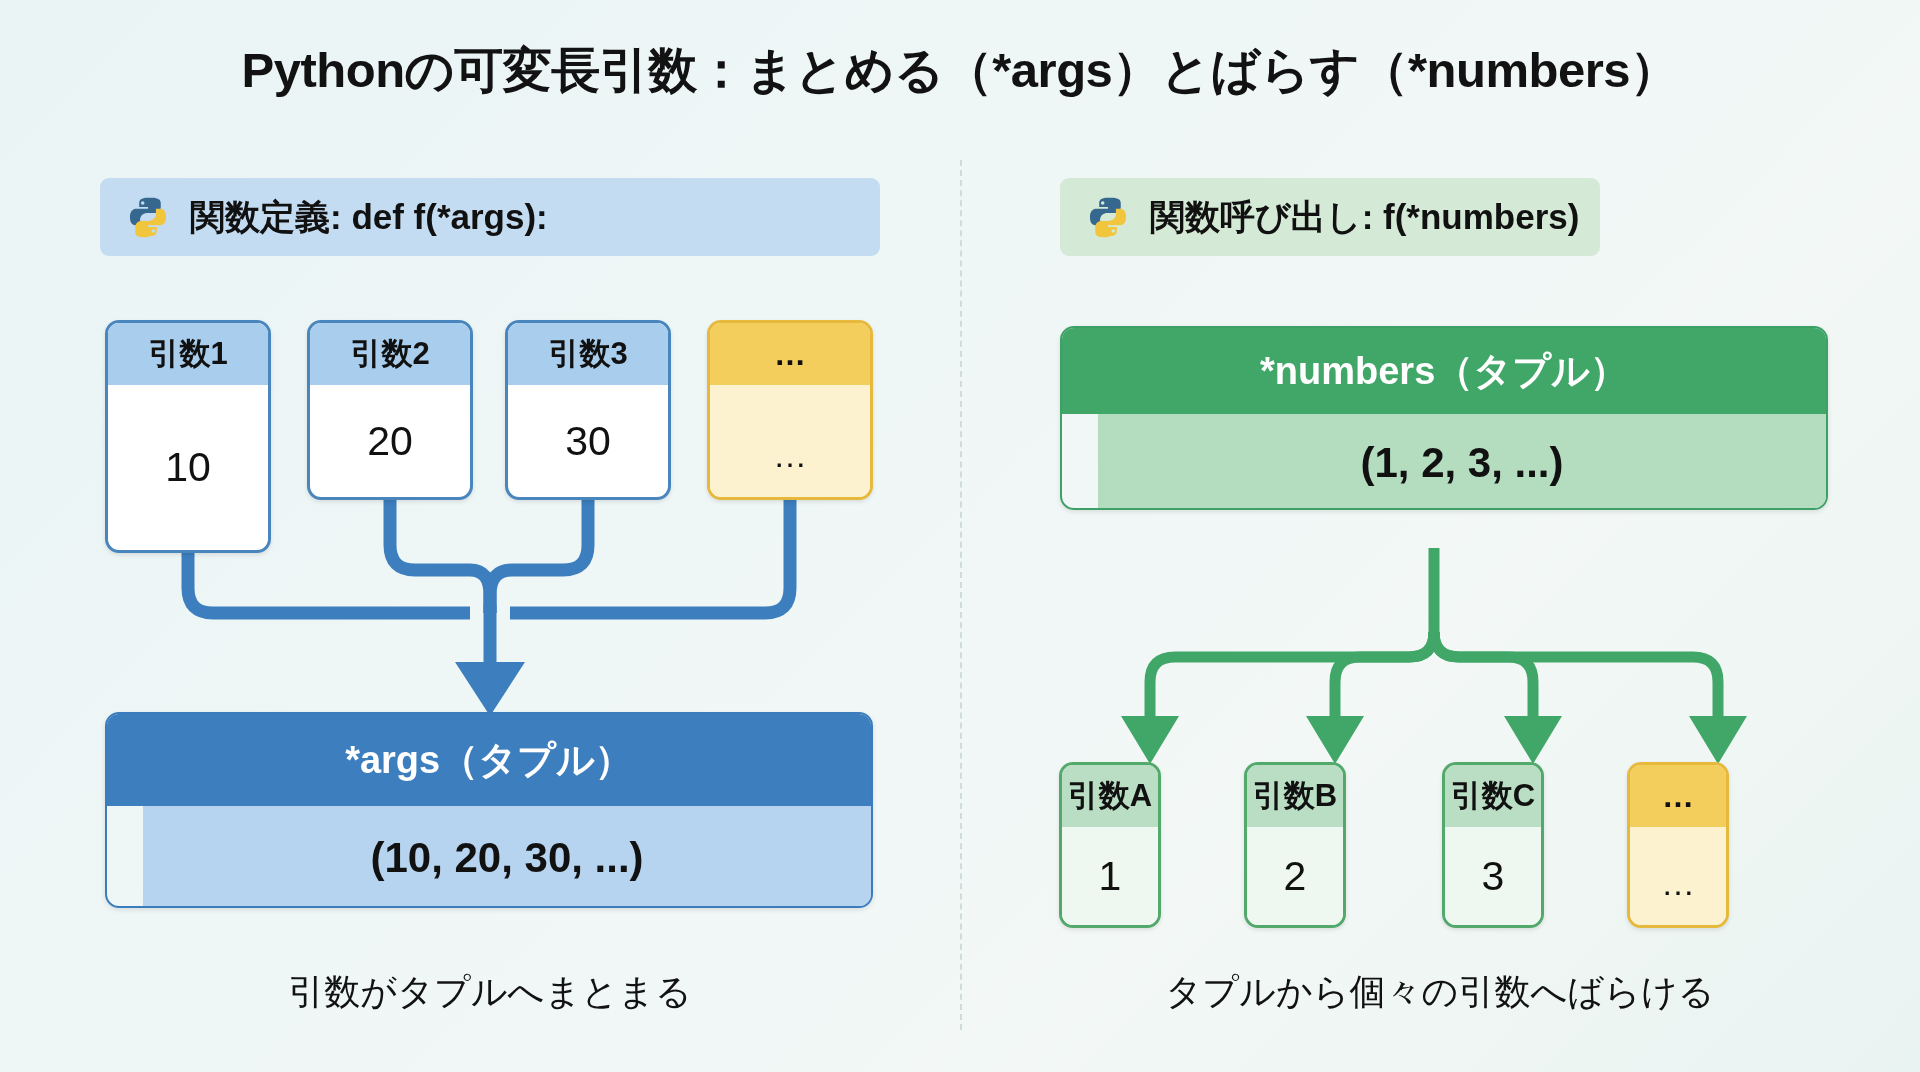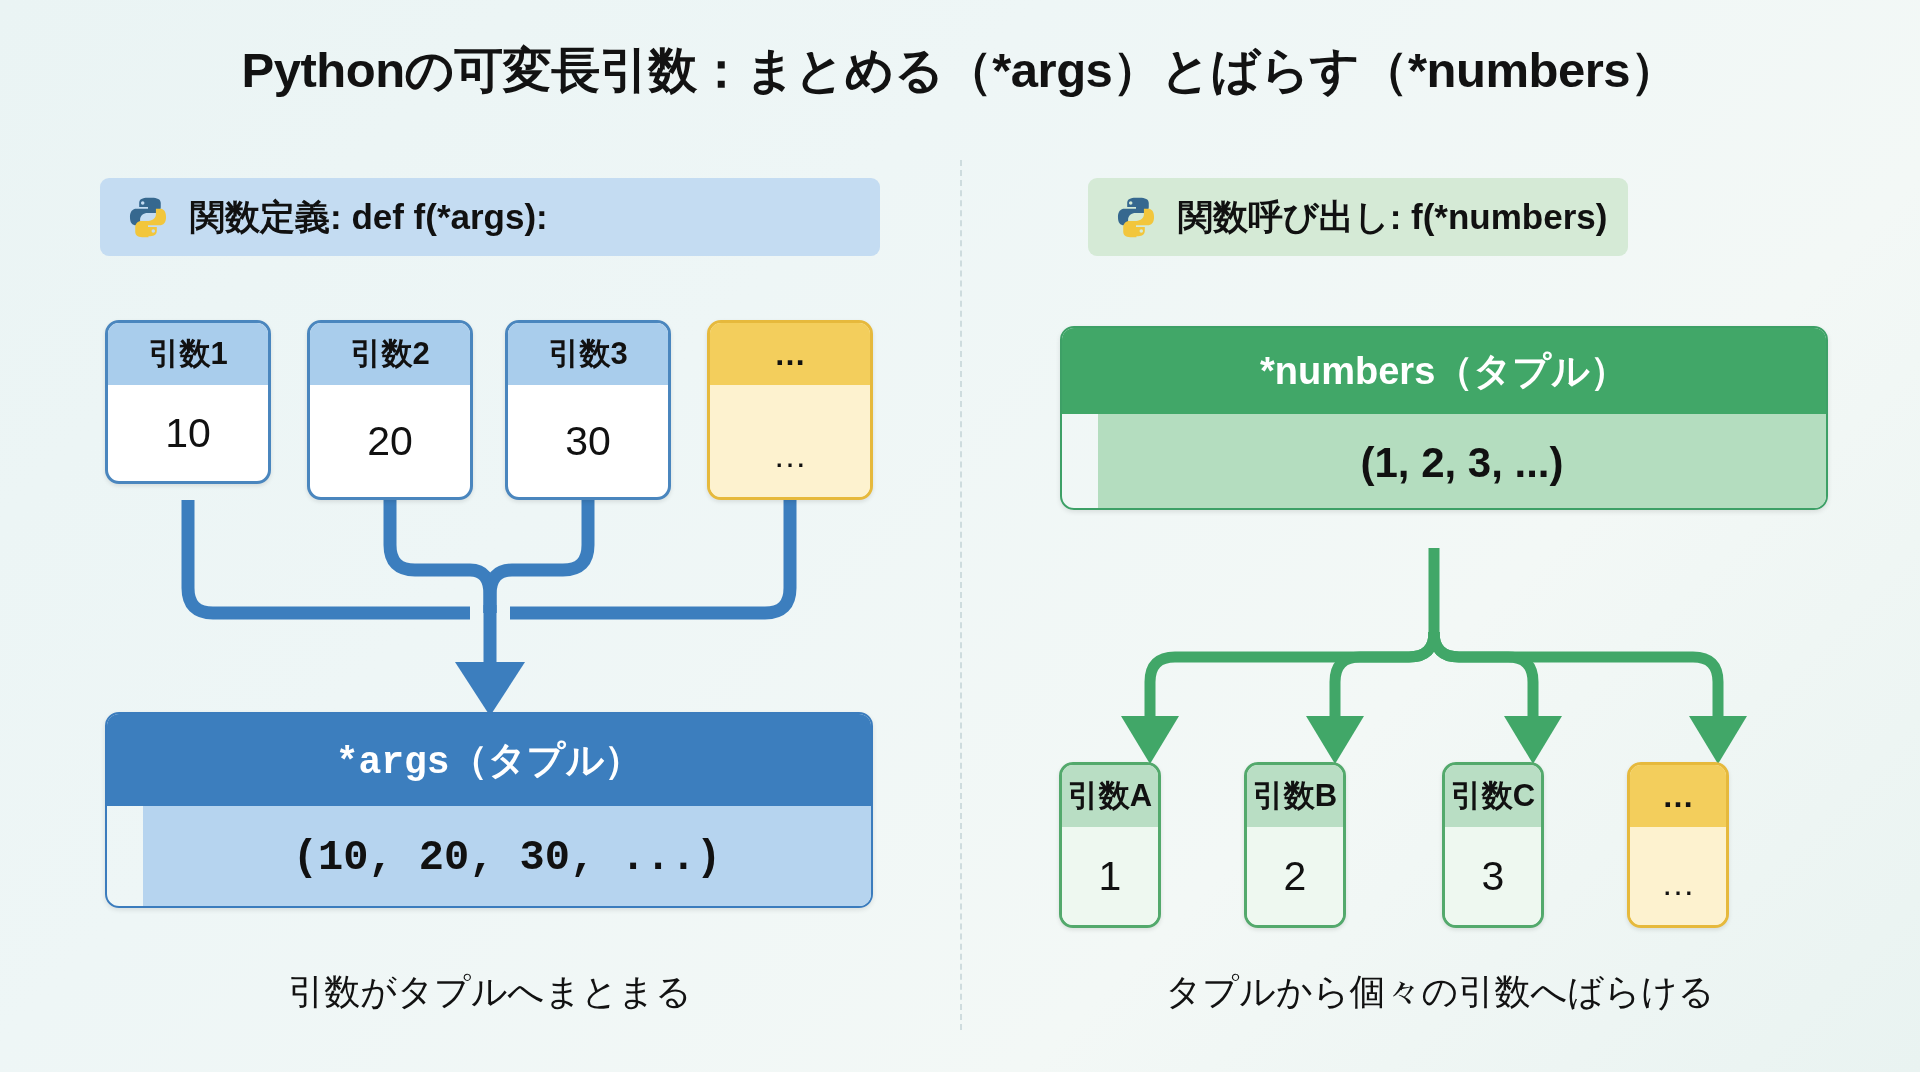--- a/index.html
+++ b/index.html
@@ -70,21 +70,20 @@
     left: 100px;
     top: 178px;
     width: 780px;
     background: #c4dcf2;
   }
   .band-right {
     left: 1060px;
     top: 178px;
     width: 540px;
     background: #d5ead6;
-    margin-left: 28px;
   }
   .band-text {
     font-size: 35px;
     font-weight: bold;
     color: #111111;
     white-space: nowrap;
   }
   .pylogo { width: 44px; height: 44px; flex: 0 0 44px; }
 
   
@@ -146,21 +145,21 @@
   .bigbox .bbody {
     display: flex;
     align-items: center;
     justify-content: center;
     font-size: 42px;
     font-weight: bold;
     color: #111111;
     white-space: nowrap;
     margin-left: 36px;
   }
-  .bigbox.blue { border: 2px solid #3b7cbd; font-family: Liberation Mono, monospace; }
+  .bigbox.blue { border: 2px solid #3b7cbd; }
   .bigbox.blue .bhead { background: #3c7ebe; height: 92px; }
   .bigbox.blue .bbody { background: #b6d4ef; height: 104px; }
   .bigbox.green2 { border: 2px solid #3da066; }
   .bigbox.green2 .bhead { background: #41a768; height: 86px; }
   .bigbox.green2 .bbody { background: #b4ddbf; height: 98px; }
 
   
   .caption {
     position: absolute;
     text-align: center;
@@ -227,21 +226,21 @@
   <div class="panel left">
 
     <div class="band band-left">
       <svg class="pylogo" viewBox="0 0 100 100" xmlns="http://www.w3.org/2000/svg">
         <path d="M49 6c-11 0-19 3-19 12v9h20v4H24c-9 0-15 6-15 19s5 19 14 19h9V56c0-9 8-15 17-15h16c8 0 14-6 14-14V18C79 9 70 6 59 6h-10zm-11 8a4 4 0 110 8 4 4 0 010-8z" fill="#36688f"></path>
         <path d="M51 94c11 0 19-3 19-12v-9H50v-4h26c9 0 15-6 15-19s-5-19-14-19h-9v13c0 9-8 15-17 15H35c-8 0-14 6-14 14v11c0 9 9 12 20 12h10zm11-8a4 4 0 110-8 4 4 0 010 8z" fill="#f2c63c"></path>
       </svg>
       <span class="band-text">関数定義: def f(*args):</span>
     </div>
 
-    <div class="card" style="left:105px; top:320px; width:166px; height:164px;text-align:center;">
+    <div class="card" style="left:105px; top:320px; width:166px; height:233px;text-align:center;">
       <div class="chead">引数1</div>
       <div class="cbody">10</div>
     </div>
 
     <div class="card" style="left:307px; top:320px; width:166px; height:180px;">
       <div class="chead">引数2</div>
       <div class="cbody">20</div>
     </div>
 
     <div class="card" style="left:505px; top:320px; width:166px; height:180px;">

